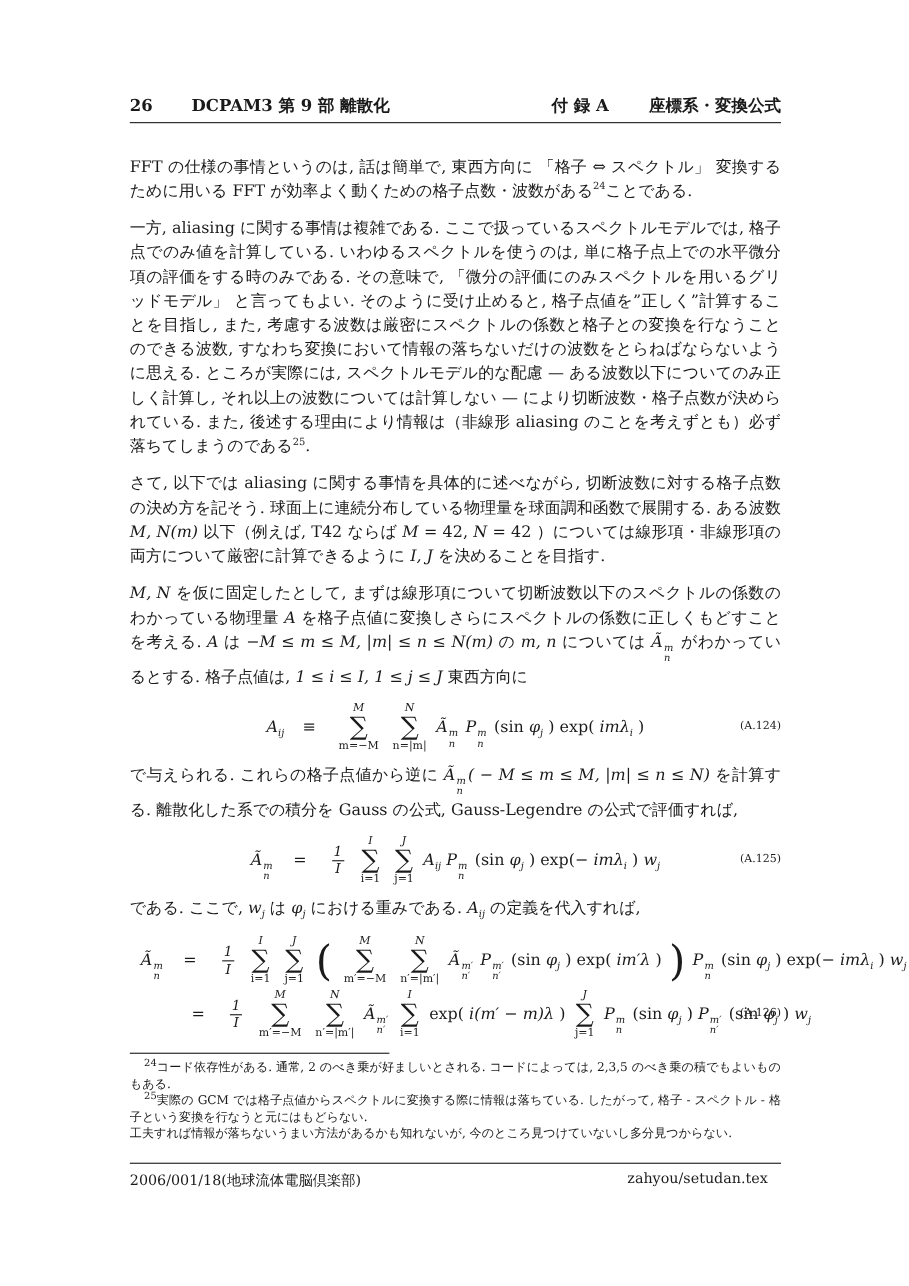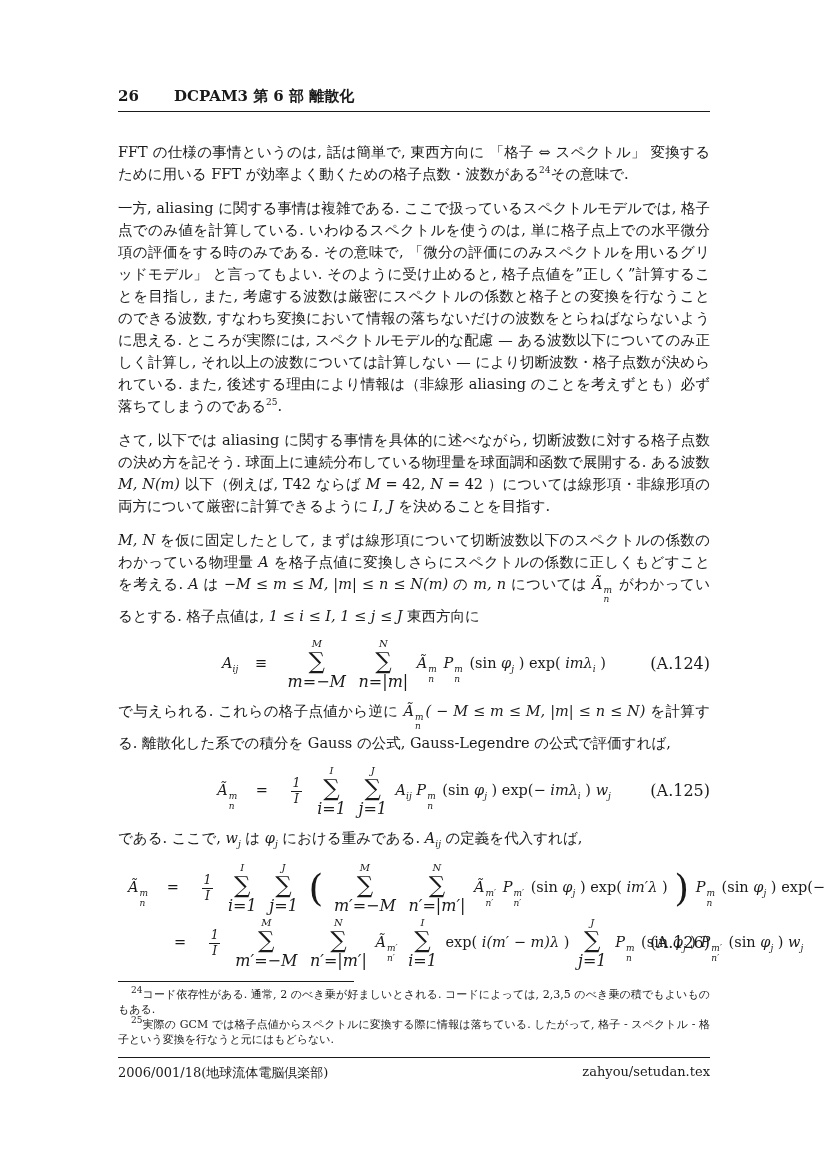--- a/index.html
+++ b/index.html
@@ -40,56 +40,61 @@
   .eq { position:relative; margin:6px 0 10px 0; }
   .eq-center { display:block; text-align:center; }
   .eq-row { position:relative; padding:2px 0; }
   .eq126 .r1 { margin-left:10px; }
   .eq126 .r2 { margin-left:44px; }
   .eq-body { font-size:14.5px; white-space:nowrap; }
   .rel { margin:0 12px; }
   .sum { display:inline-flex; flex-direction:column; align-items:center; vertical-align:middle; margin:0 4px; line-height:1; }
   .sum .top { font-size:10px; font-style:italic; margin-bottom:1px; }
   .sum .sig { font-size:23px; line-height:1; }
-  .sum .bot { font-size:16px; font-style:italic; margin-top:1px; }
+  .sum .bot { font-size:10px; margin-top:1px; }
   .frac { display:inline-flex; flex-direction:column; align-items:center; vertical-align:middle; margin:0 5px; font-style:italic; line-height:1.15; }
   .frac .num, .frac .den { font-size:12.5px; padding:0 3px; }
   .frac .den { border-top:1px solid var(--text); }
   .big { font-size:38px; vertical-align:middle; line-height:0; margin:0 2px; }
-  .eq-tag { position:absolute; right:0; top:50%; transform:translateY(-50%); font-size:16px; }
+  .eq-tag { position:absolute; right:0; top:50%; transform:translateY(-50%); font-size:10px; }
 
   
   .fn-rule { width:236px; border-top:1px solid var(--rule); margin:10px 0 5px 0; }
   .footnotes { font-size:11px; line-height:15px; text-align:justify; }
   .fn { margin:0; }
   .fn.ind { text-indent:13px; }
 
   
   .footer-rule { position:absolute; top:1057px; left:118px; right:116px; border-top:1px solid var(--rule); }
   .footer {
-    position:absolute; top:1064px; left:118px; right:116px;
+    position:absolute; top:1064px; left:118px; right:128px;
     display:flex; justify-content:space-between; font-size:13px;
   }
 </style>
 </head>
 <body>
 
 <div class="page">
 
   <div class="header">
     <div>
       <span class="pgnum">26</span>
-      <span>DCPAM3 第 6 部 離散化</span>
+      <span>DCPAM3 第 9 部 離散化</span>
+    </div>
+    <div>
+      <span>付 録 A</span>
+      <span class="hdr-gap"></span>
+      <span>座標系・変換公式</span>
     </div>
   </div>
   <div class="hrule header-rule"></div>
 
   <div class="body-col">
 
-    <p class="body-par"><span class="mr">FFT の仕様の事情というのは, 話は簡単で, 東西方向に 「格子 ⇔ スペクトル」 変換するために用いる FFT が効率よく動くための格子点数・波数がある</span><sup class="fnmark">24</sup><span class="mr">その意味で.</span></p>
+    <p class="body-par"><span class="mr">FFT の仕様の事情というのは, 話は簡単で, 東西方向に 「格子 ⇔ スペクトル」 変換するために用いる FFT が効率よく動くための格子点数・波数がある</span><sup class="fnmark">24</sup><span class="mr">ことである.</span></p>
     <p class="body-par"><span class="mr">一方, aliasing に関する事情は複雑である. ここで扱っているスペクトルモデルでは, 格子点でのみ値を計算している. いわゆるスペクトルを使うのは, 単に格子点上での水平微分項の評価をする時のみである. その意味で, 「微分の評価にのみスペクトルを用いるグリッドモデル」 と言ってもよい. そのように受け止めると, 格子点値を”正しく”計算することを目指し, また, 考慮する波数は厳密にスペクトルの係数と格子との変換を行なうことのできる波数, すなわち変換において情報の落ちないだけの波数をとらねばならないように思える. ところが実際には, スペクトルモデル的な配慮 — ある波数以下についてのみ正しく計算し, それ以上の波数については計算しない — により切断波数・格子点数が決められている. また, 後述する理由により情報は（非線形 aliasing のことを考えずとも）必ず落ちてしまうのである</span><sup class="fnmark">25</sup><span class="mr">.</span></p>
     <p class="body-par"><span class="mr">さて, 以下では aliasing に関する事情を具体的に述べながら, 切断波数に対する格子点数の決め方を記そう. 球面上に連続分布している物理量を球面調和函数で展開する. ある波数 </span><span class="mi">M, N(m)</span><span class="mr"> 以下（例えば, T42 ならば </span><span class="mi">M</span><span class="mr"> = 42, </span><span class="mi">N</span><span class="mr"> = 42 ）については線形項・非線形項の両方について厳密に計算できるように </span><span class="mi">I, J</span><span class="mr"> を決めることを目指す.</span></p>
     <p class="body-par"><span class="mi">M, N</span><span class="mr"> を仮に固定したとして, まずは線形項について切断波数以下のスペクトルの係数のわかっている物理量 </span><span class="mi">A</span><span class="mr"> を格子点値に変換しさらにスペクトルの係数に正しくもどすことを考える. </span><span class="mi">A</span><span class="mr"> は </span><span class="mi">−M ≤ m ≤ M, |m| ≤ n ≤ N(m)</span><span class="mr"> の </span><span class="mi">m, n</span><span class="mr"> については </span><span class="mi">Ã<span class="supsub">
             <span>m</span>
             <span>n</span>
           </span></span><span class="mr"> がわかっているとする. 格子点値は, </span><span class="mi">1 ≤ i ≤ I, 1 ≤ j ≤ J</span><span class="mr"> 東西方向に</span></p>
 
     <div class="eq">
       <span class="eq-center"><span class="eq-body"><span class="mi">A<sub>ij</sub></span> <span class="rel mr">≡</span> <span class="sum">
               <span class="top">M</span>
@@ -204,20 +209,21 @@
                 <span>n′</span>
               </span></span> <span class="mr">(sin </span> <span class="mi">φ<sub>j</sub></span> <span class="mr">)</span> <span class="mi">w<sub>j</sub></span> </span>
         <span class="eq-tag">(A.126)</span>
       </div>
     </div>
 
     <div class="fn-rule"></div>
     <div class="footnotes">
       <div class="fn ind"><sup class="fnmark">24</sup><span class="mr">コード依存性がある. 通常, 2 のべき乗が好ましいとされる. コードによっては, 2,3,5 のべき乗の積でもよいものもある.</span></div>
       <div class="fn ind"><sup class="fnmark">25</sup><span class="mr">実際の GCM では格子点値からスペクトルに変換する際に情報は落ちている. したがって, 格子 - スペクトル - 格子という変換を行なうと元にはもどらない.</span></div>
+      <div class="fn"><span class="mr">工夫すれば情報が落ちないうまい方法があるかも知れないが, 今のところ見つけていないし多分見つからない.</span></div>
     </div>
 
   </div>
 
   <div class="footer-rule"></div>
   <div class="footer">
     <span>2006/001/18(地球流体電脳倶楽部)</span>
     <span>zahyou/setudan.tex</span>
   </div>
 

